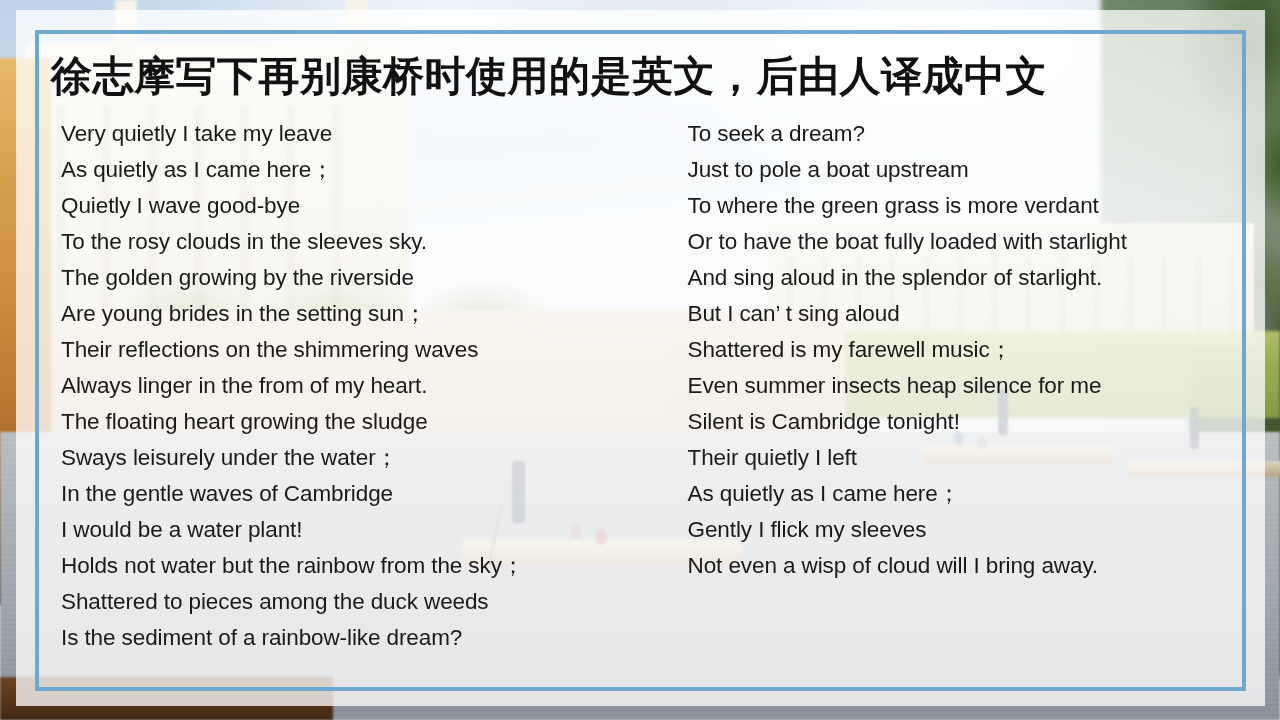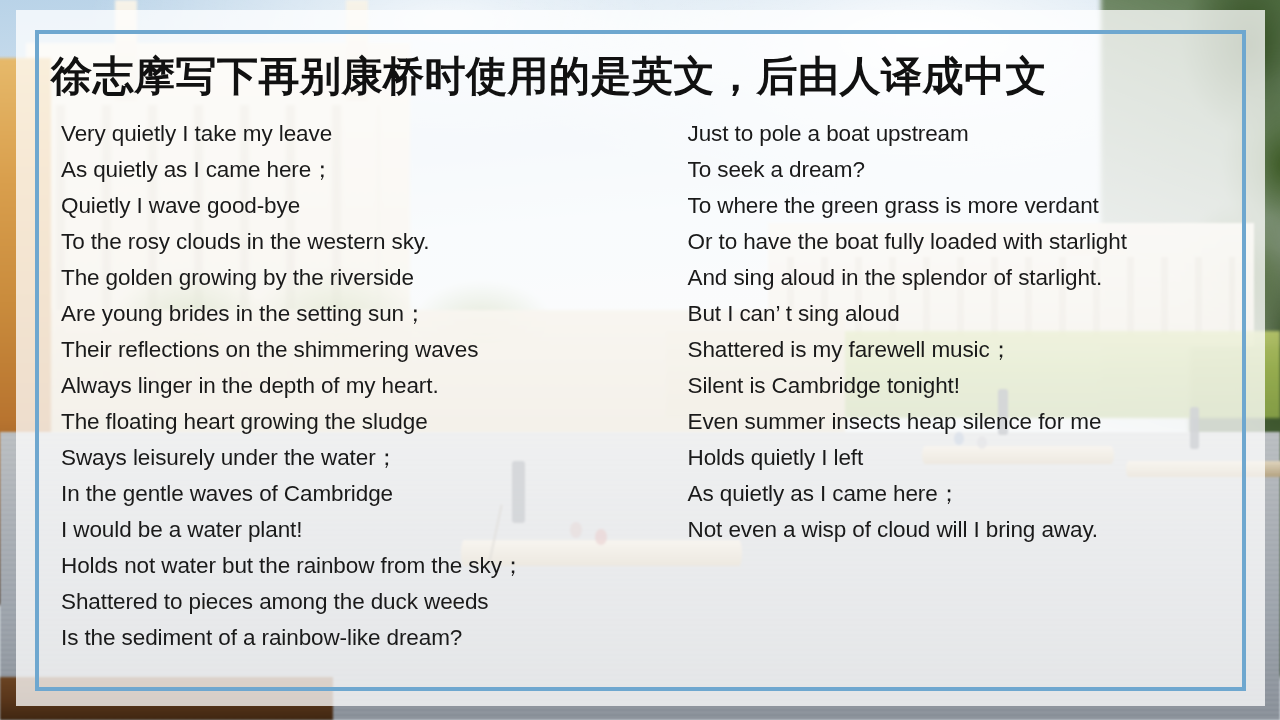--- a/index.html
+++ b/index.html
@@ -290,43 +290,44 @@
 <div id="content">
 
   <div id="slide-title">徐志摩写下再别康桥时使用的是英文，后由人译成中文</div>
 
   <div id="poem">
 
     <div class="poem-col left">
       <div class="poem-line">Very quietly I take my leave</div>
       <div class="poem-line">As quietly as I came here；</div>
       <div class="poem-line">Quietly I wave good-bye</div>
-      <div class="poem-line">To the rosy clouds in the western sky.</div>
+      <div class="poem-line">To the rosy clouds in the sleeves sky.</div>
       <div class="poem-line">The golden growing by the riverside</div>
       <div class="poem-line">Are young brides in the setting sun；</div>
       <div class="poem-line">Their reflections on the shimmering waves</div>
-      <div class="poem-line">Always linger in the depth of my heart.</div>
+      <div class="poem-line">Always linger in the from of my heart.</div>
       <div class="poem-line">The floating heart growing the sludge</div>
       <div class="poem-line">Sways leisurely under the water；</div>
       <div class="poem-line">In the gentle waves of Cambridge</div>
       <div class="poem-line">I would be a water plant!</div>
       <div class="poem-line">Holds not water but the rainbow from the sky；</div>
       <div class="poem-line">Shattered to pieces among the duck weeds</div>
       <div class="poem-line">Is the sediment of a rainbow-like dream?</div>
     </div>
 
     <div class="poem-col right">
+      <div class="poem-line">To seek a dream?</div>
       <div class="poem-line">Just to pole a boat upstream</div>
-      <div class="poem-line">To seek a dream?</div>
       <div class="poem-line">To where the green grass is more verdant</div>
       <div class="poem-line">Or to have the boat fully loaded with starlight</div>
       <div class="poem-line">And sing aloud in the splendor of starlight.</div>
       <div class="poem-line">But I can’ t sing aloud</div>
       <div class="poem-line">Shattered is my farewell music；</div>
+      <div class="poem-line">Even summer insects heap silence for me</div>
       <div class="poem-line">Silent is Cambridge tonight!</div>
-      <div class="poem-line">Even summer insects heap silence for me</div>
-      <div class="poem-line">Holds quietly I left</div>
+      <div class="poem-line">Their quietly I left</div>
       <div class="poem-line">As quietly as I came here；</div>
+      <div class="poem-line">Gently I flick my sleeves</div>
       <div class="poem-line">Not even a wisp of cloud will I bring away.</div>
     </div>
 
   </div>
 </div>
 
 </body></html>

